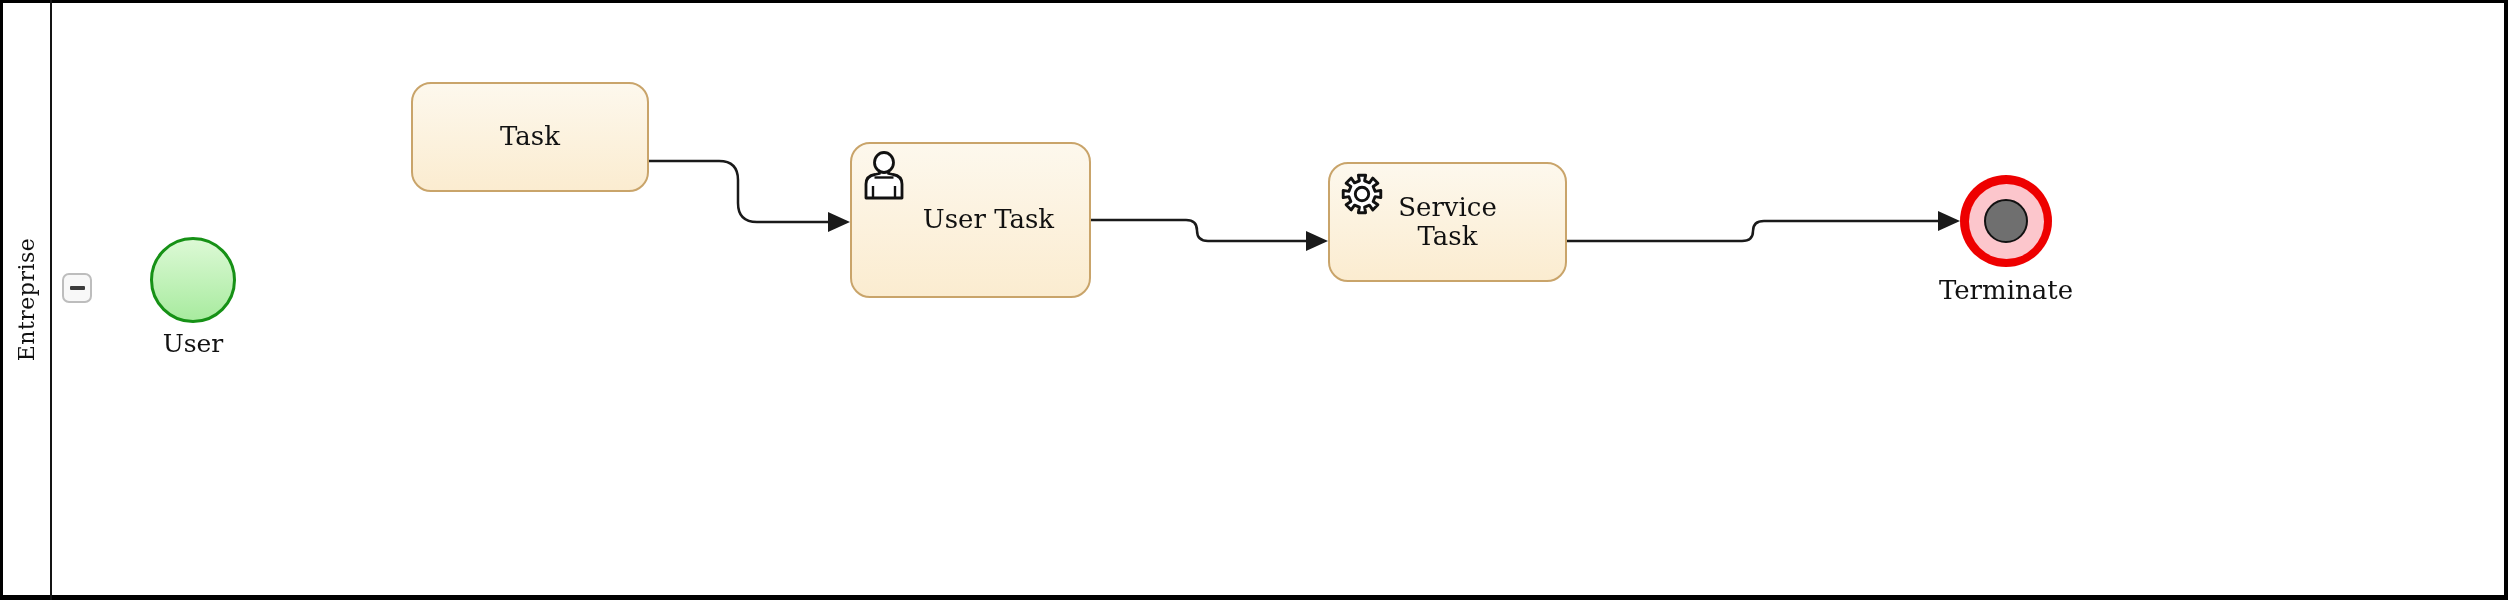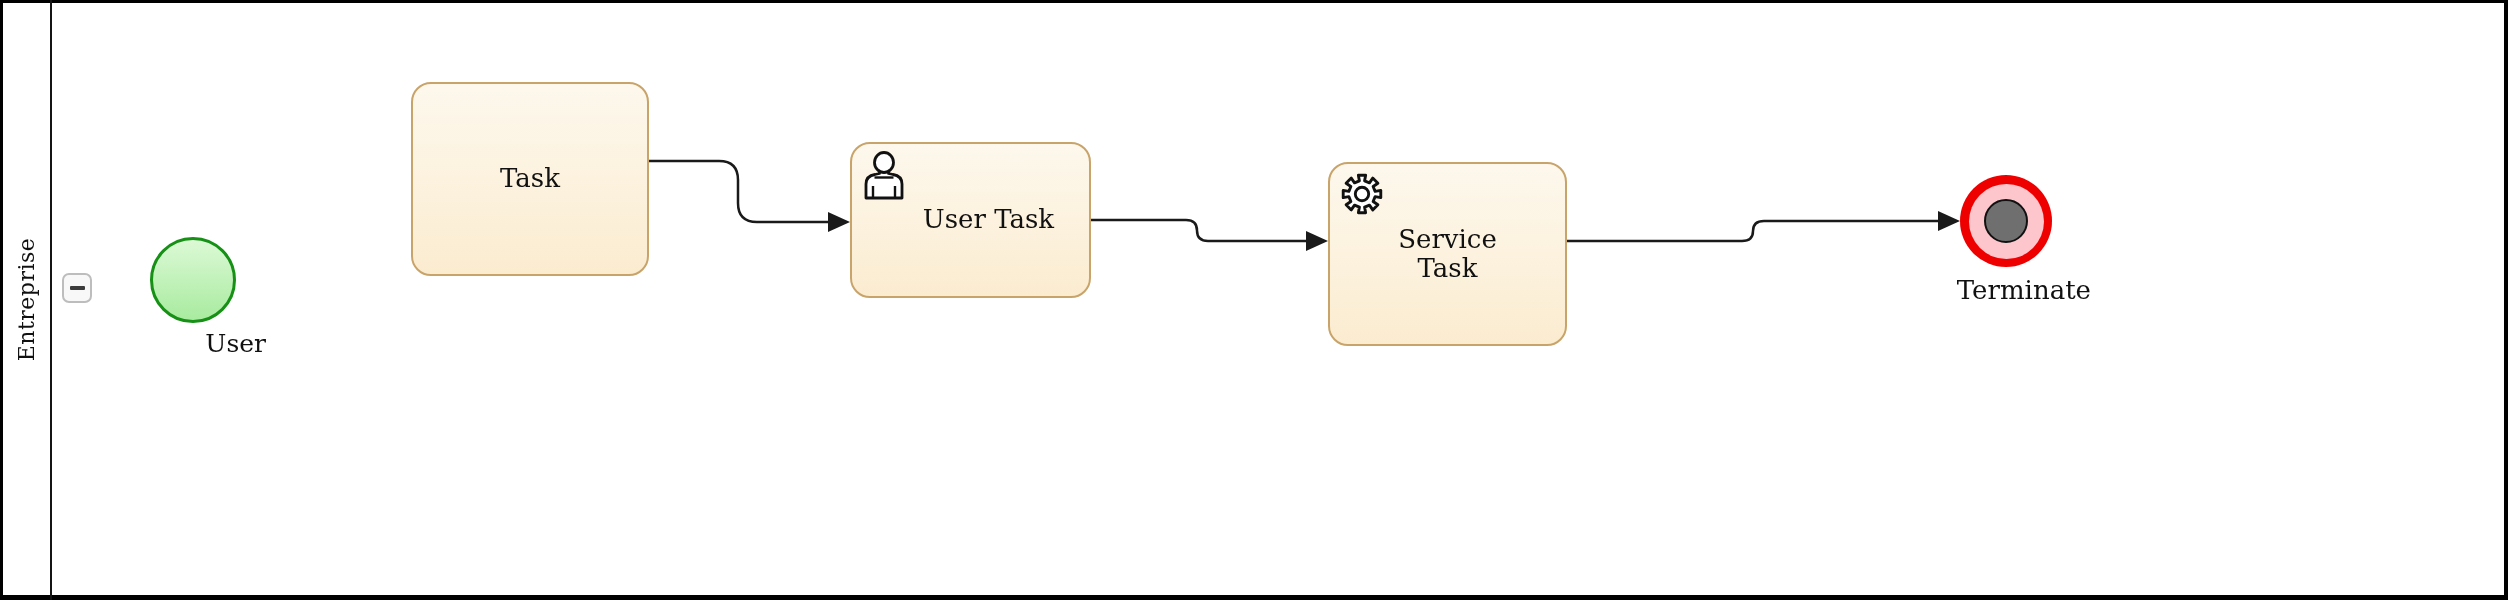--- a/index.html
+++ b/index.html
@@ -48,36 +48,36 @@
   .task-node {
     position: absolute;
     box-sizing: border-box;
     border: 2.5px solid #c9a46a;
     border-radius: 20px;
     background: linear-gradient(#fdf8ed, #fbecd0);
     display: flex; align-items: center; justify-content: center;
     text-align: center;
     font-size: 26px;
   }
-  #task-node    { left: 411px;  top: 82px;  width: 238px; height: 194px; }
+  #task-node    { left: 411px;  top: 82px;  width: 238px; height: 110px; }
   #user-task-node    { left: 850px;  top: 142px; width: 241px; height: 156px; padding-left: 36px; }
-  #service-task-node { left: 1328px; top: 162px; width: 239px; height: 184px; }
+  #service-task-node { left: 1328px; top: 162px; width: 239px; height: 120px; }
   .node-label { line-height: 1.12; }
   #service-task-node .node-label { display: inline-block; width: 150px; }
   .corner-icon { position: absolute; left: 9px; top: 7px; }
 
   
   .start-event {
     position: absolute; left: 150px; top: 237px; width: 86px; height: 86px;
     box-sizing: border-box;
     border: 3px solid #169116;
     border-radius: 50%;
     background: linear-gradient(#dcf9d5, #a8eb9f);
   }
-  .event-label { position: absolute; text-align: right; font-size: 25px; line-height: 32px; }
+  .event-label { position: absolute; text-align: center; font-size: 25px; line-height: 32px; }
   #start-label { left: 120px; top: 328px; width: 146px; }
 
   
   .terminate-event {
     position: absolute; left: 1960px; top: 175px; width: 92px; height: 92px;
     border-radius: 50%;
     background: #ee0000;
     display: flex; align-items: center; justify-content: center;
   }
   .terminate-pink {

